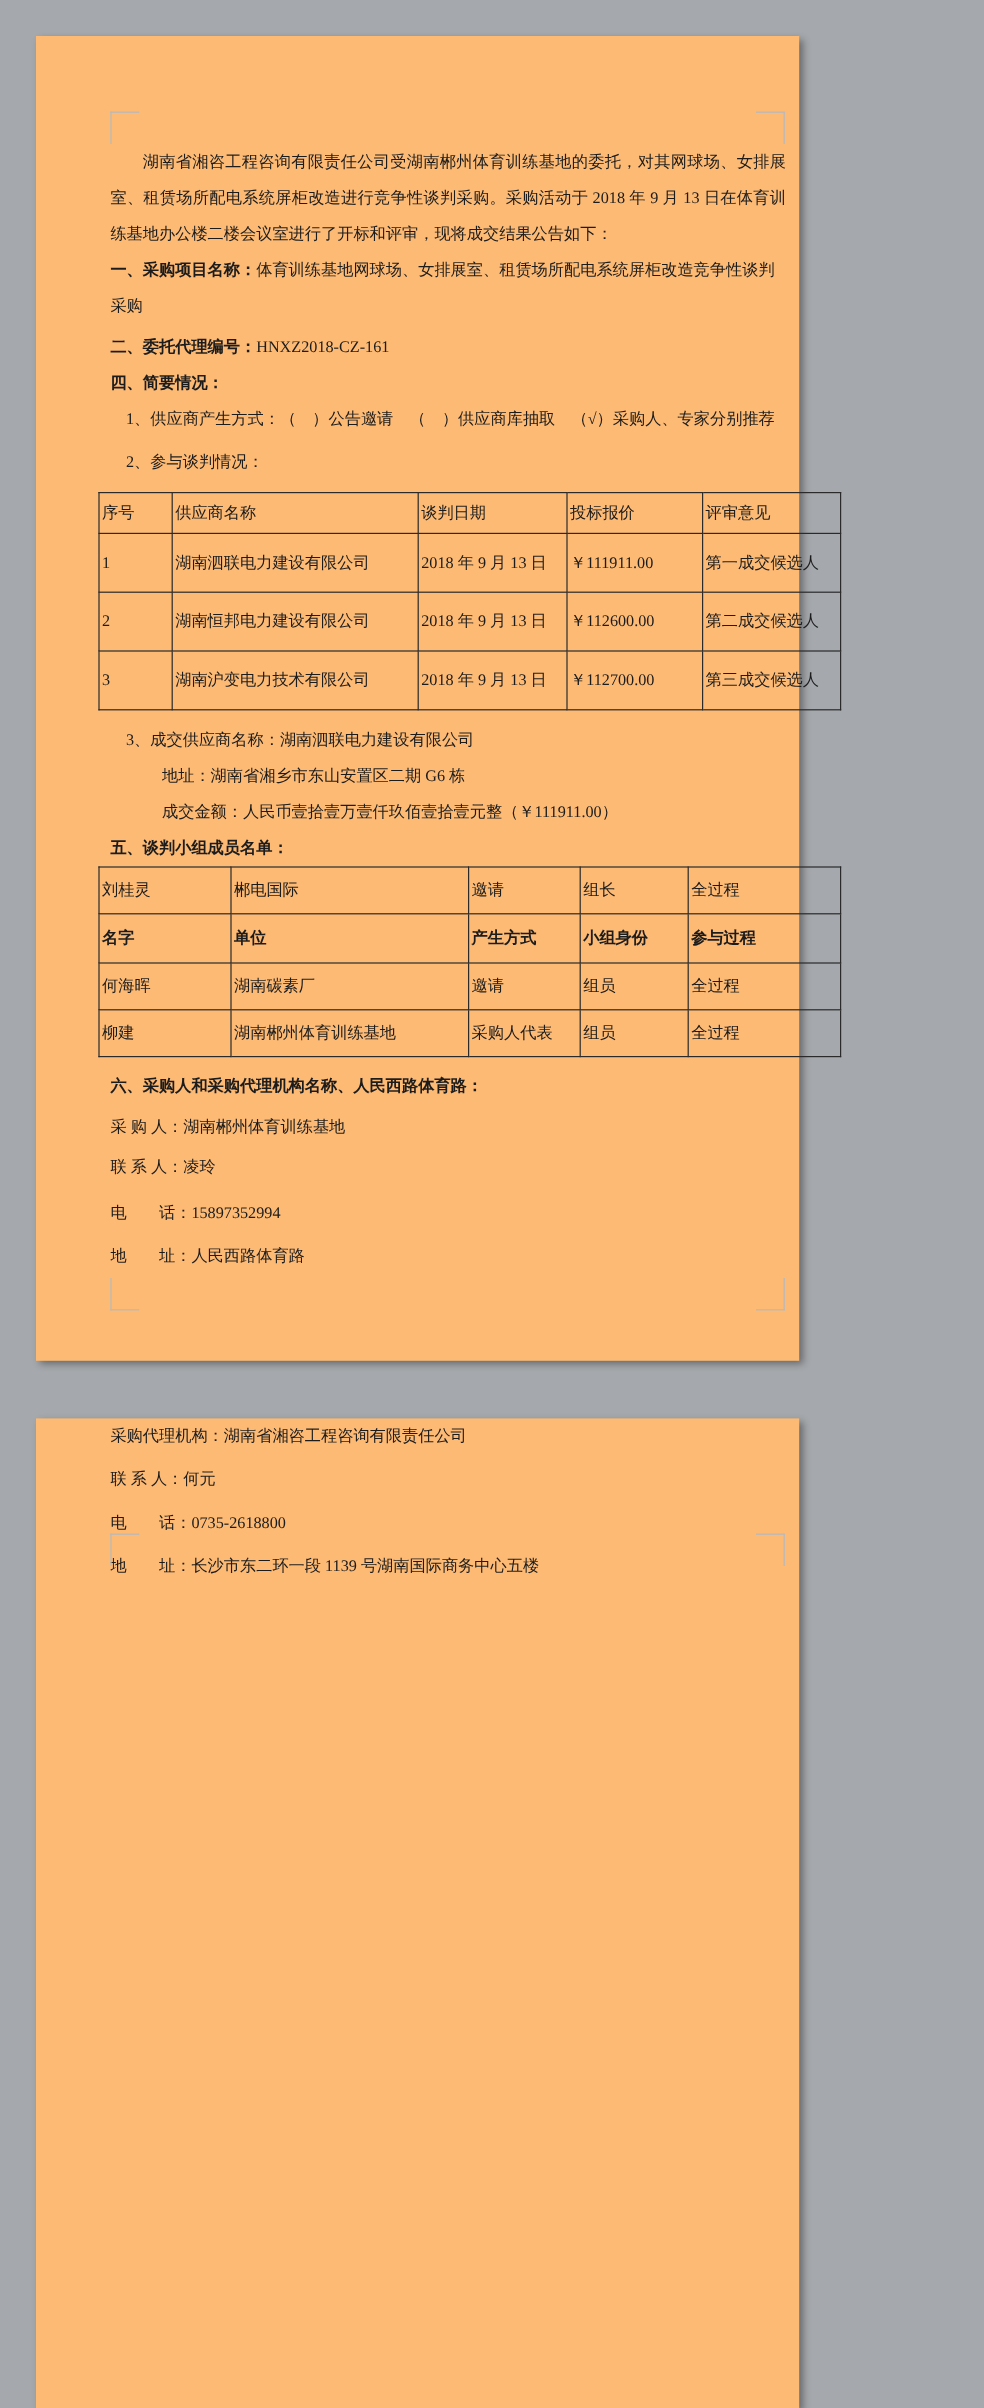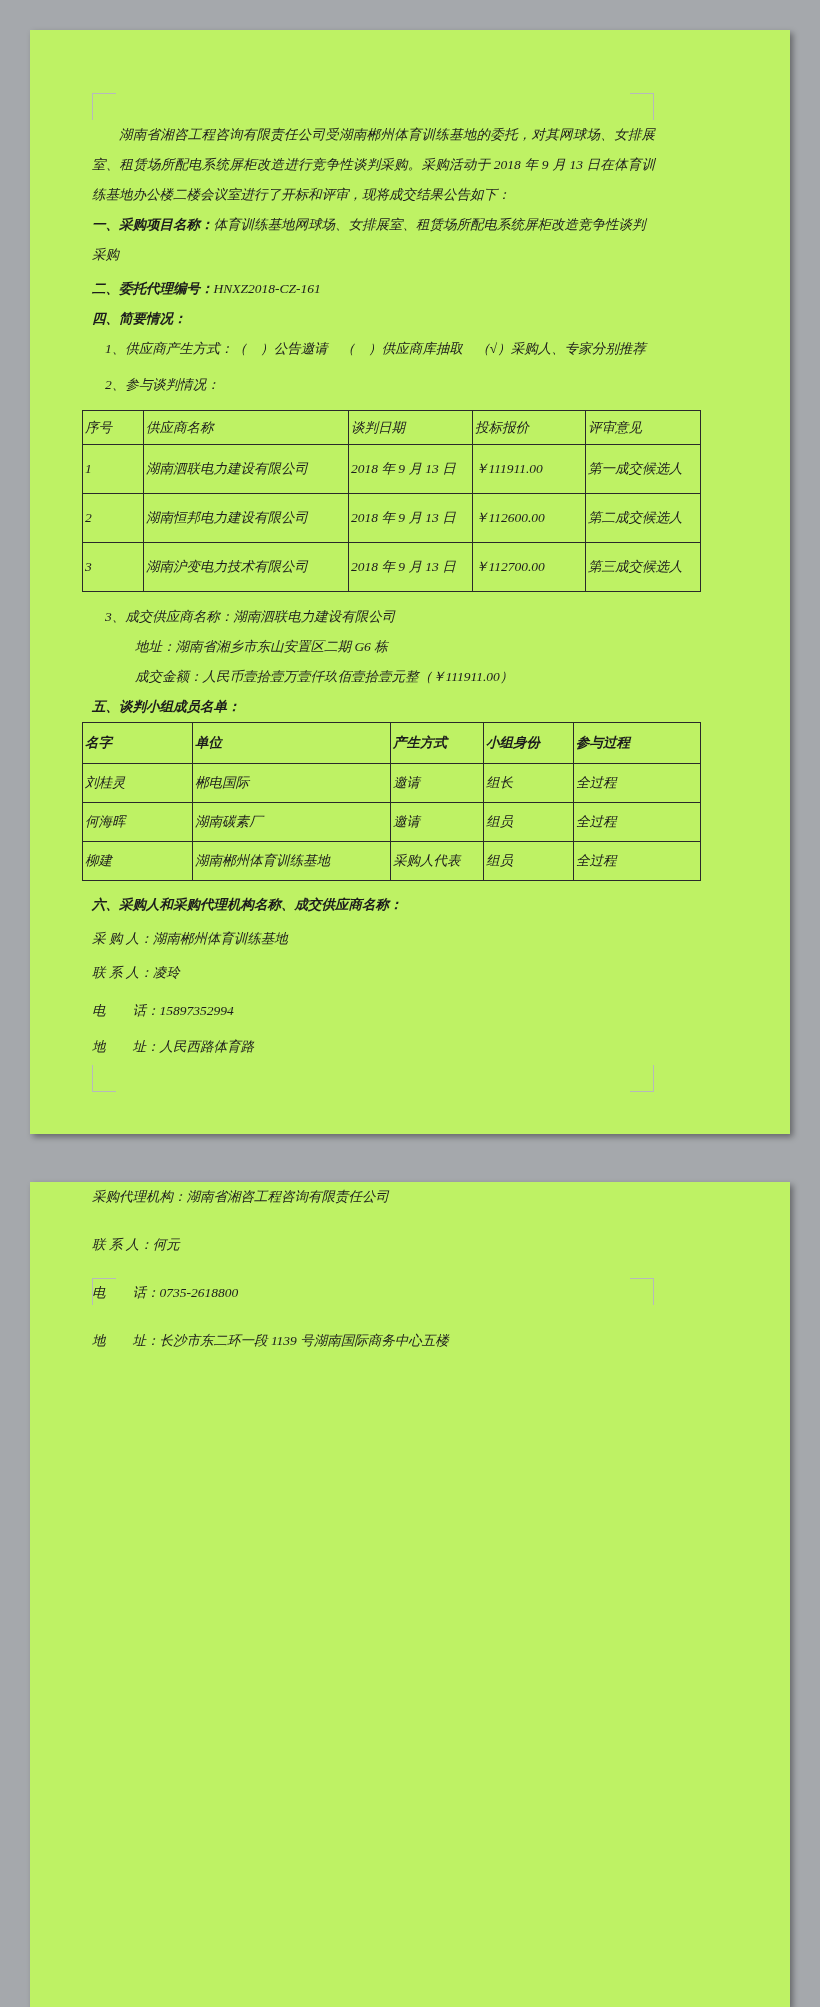--- a/index.html
+++ b/index.html
@@ -3,23 +3,22 @@
 <meta charset="utf-8">
 <style>
   html,body{margin:0;padding:0;}
   body{
     width:820px;height:2007px;overflow:hidden;position:relative;
     background:#a5a8ac;
     font-family:"Liberation Serif","DejaVu Serif",serif;
     color:#1c1c1c;
   }
   .page{
-    position:absolute;left:30px;width:760px;background:#bef264;
+    position:absolute;left:30px;width:636px;background:#fdba74;
     box-shadow:3px 3px 6px rgba(0,0,0,0.38);
-    font-style:italic;
   }
   #page1{top:30px;height:1104px;}
   #page2{top:1182px;height:825px;}
 
   
   .mark{position:absolute;width:23px;height:26px;}
   .mark.tl{border-left:1px solid #b7b9bc;border-top:1px solid #b7b9bc;}
   .mark.tr{border-right:1px solid #b7b9bc;border-top:1px solid #b7b9bc;}
   .mark.bl{border-left:1px solid #b7b9bc;border-bottom:1px solid #b7b9bc;}
   .mark.br{border-right:1px solid #b7b9bc;border-bottom:1px solid #b7b9bc;}
@@ -29,21 +28,21 @@
   #page1 .br{left:600px;top:1035px;}
   #page2 .tl{left:62px;top:96px;}
   #page2 .tr{left:600px;top:96px;}
 
   .content{margin:0 135px 0 62px;padding-top:90px;width:563px;
     font-size:13.5px;line-height:30px;}
   .content2{margin:0 135px 0 62px;width:563px;
     font-size:13.5px;line-height:30px;}
   p{margin:0;}
   .intro{text-align:justify;text-indent:2em;}
-  .mt2{margin-top:18px;}.mt4{margin-top:4px;}.mt6{margin-top:6px;}
+  .mt2{margin-top:6px;}.mt4{margin-top:4px;}.mt6{margin-top:6px;}
   .mt8{margin-top:8px;}.mt9{margin-top:9px;}.mt10{margin-top:10px;}
   .sub1{padding-left:13px;}
   .sub2{padding-left:43px;}
   b{font-weight:bold;}
 
   table{border-collapse:collapse;table-layout:fixed;
     margin-left:-10px;width:618px;font-size:13.5px;}
   th,td{border:1px solid #2a2a2a;text-align:left;vertical-align:middle;
     padding:0 2px;overflow:hidden;}
   .tbl1{margin-top:10px;}
@@ -123,51 +122,51 @@
     <table class="tbl2">
       <colgroup>
         <col style="width:110px">
           <col style="width:198px">
           <col style="width:93px">
           <col style="width:90px">
           <col style="width:127px">
       </colgroup>
       <tbody>
           <tr>
+        <td>刘桂灵</td>
+        <td>郴电国际</td>
+        <td>邀请</td>
+        <td>组长</td>
+        <td>全过程</td>
+      </tr>
+      <tr>
         <th>名字</th>
         <th>单位</th>
         <th>产生方式</th>
         <th>小组身份</th>
         <th>参与过程</th>
-      </tr>
-      <tr>
-        <td>刘桂灵</td>
-        <td>郴电国际</td>
-        <td>邀请</td>
-        <td>组长</td>
-        <td>全过程</td>
       </tr>
       <tr>
         <td>何海晖</td>
         <td>湖南碳素厂</td>
         <td>邀请</td>
         <td>组员</td>
         <td>全过程</td>
       </tr>
       <tr>
         <td>柳建</td>
         <td>湖南郴州体育训练基地</td>
         <td>采购人代表</td>
         <td>组员</td>
         <td>全过程</td>
       </tr>
     </tbody>
       </table>
 
-    <p class="mt9"><b>六、采购人和采购代理机构名称、成交供应商名称：</b></p>
+    <p class="mt9"><b>六、采购人和采购代理机构名称、人民西路体育路：</b></p>
 
     <p class="mt4">采 购 人：湖南郴州体育训练基地</p>
     <p class="mt4">联 系 人：凌玲</p>
     <p class="mt8">电　　话：15897352994</p>
     <p class="mt6">地　　址：人民西路体育路</p>
   </div>
 </div>
 
 <div class="page" id="page2">
   <i class="mark tl"></i>

